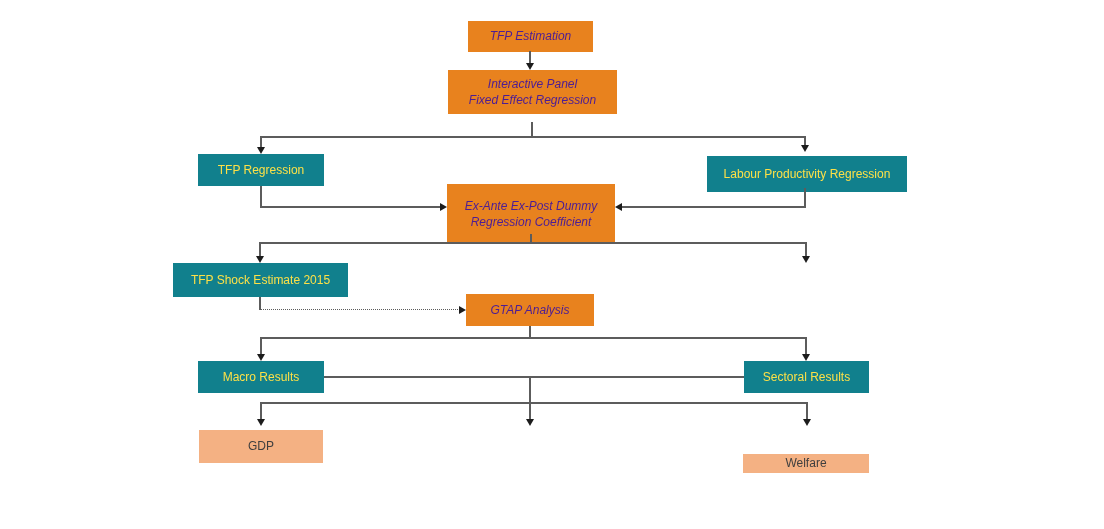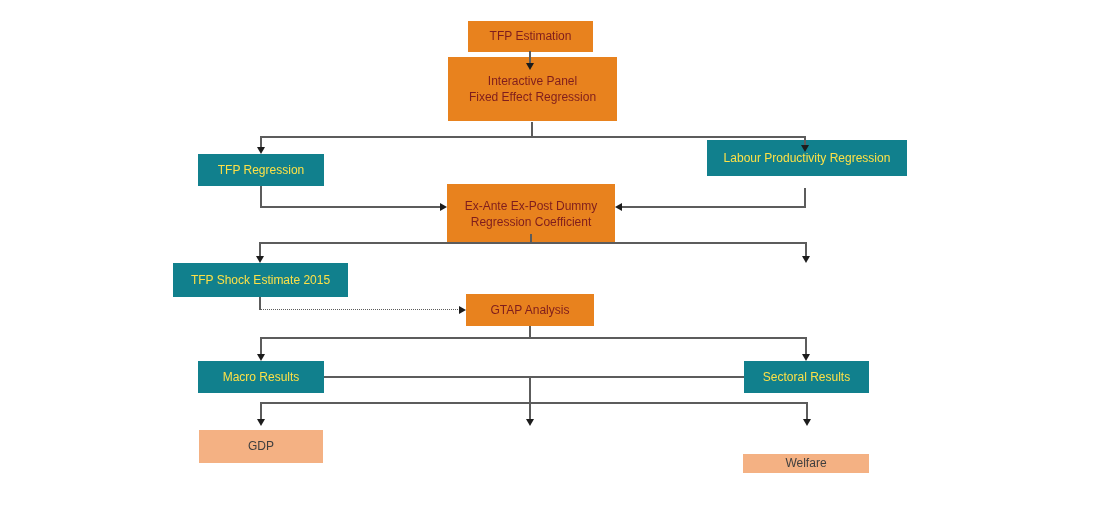--- a/index.html
+++ b/index.html
@@ -4,21 +4,21 @@
 <style>
   html,body{margin:0;padding:0;background:#ffffff;}
   .canvas{
     position:relative;width:1104px;height:529px;background:#ffffff;
     font-family:"Liberation Sans",sans-serif;overflow:hidden;
   }
   .node{
     position:absolute;display:flex;align-items:center;justify-content:center;
     text-align:center;font-size:12px;line-height:1.35;white-space:pre-line;
   }
-  .orange{background:var(--c-orange,#E8821E);color:#7f1d1d;}
+  .orange{background:var(--c-orange,#E8821E);color:#4c1d95;font-style:italic;}
   .teal{background:var(--c-teal,#11808D);color:#fde047;}
   .peach{background:var(--c-peach,#F4B183);color:#3F3F3F;}
   .lh{position:absolute;height:2px;background:var(--c-line,#5C5C5C);}
   .lv{position:absolute;width:2px;background:var(--c-line,#5C5C5C);}
   .ld{position:absolute;height:0;border-top:1px dotted var(--c-line,#6E6E6E);}
   .arr-d{position:absolute;width:0;height:0;
     border-left:4px solid transparent;border-right:4px solid transparent;
     border-top:7px solid var(--c-arrow,#1C1C1C);}
   .arr-r{position:absolute;width:0;height:0;
     border-top:4px solid transparent;border-bottom:4px solid transparent;
@@ -27,26 +27,26 @@
     border-top:4px solid transparent;border-bottom:4px solid transparent;
     border-right:7px solid var(--c-arrow,#1C1C1C);}
 </style>
 </head>
 <body>
 
 <div class="canvas">
 
   <div class="node orange" style="left:468px;top:21px;width:125px;height:31px">TFP Estimation</div>
 
-  <div class="node orange" style="left:448px;top:57px;width:169px;height:64px">Interactive Panel
+  <div class="node orange" style="left:448px;top:70px;width:169px;height:44px">Interactive Panel
 Fixed Effect Regression</div>
 
   <div class="node teal" style="left:198px;top:154px;width:126px;height:32px">TFP Regression</div>
 
-  <div class="node teal" style="left:707px;top:140px;width:200px;height:36px">Labour Productivity Regression</div>
+  <div class="node teal" style="left:707px;top:156px;width:200px;height:36px">Labour Productivity Regression</div>
 
   <div class="node orange" style="left:447px;top:184px;width:168px;height:60px">Ex-Ante Ex-Post Dummy
 Regression Coefficient</div>
 
   <div class="node teal" style="left:173px;top:263px;width:175px;height:34px">TFP Shock Estimate 2015</div>
 
 
   <div class="node orange" style="left:466px;top:294px;width:128px;height:32px">GTAP Analysis</div>
 
   <div class="node teal" style="left:198px;top:361px;width:126px;height:32px">Macro Results</div>

